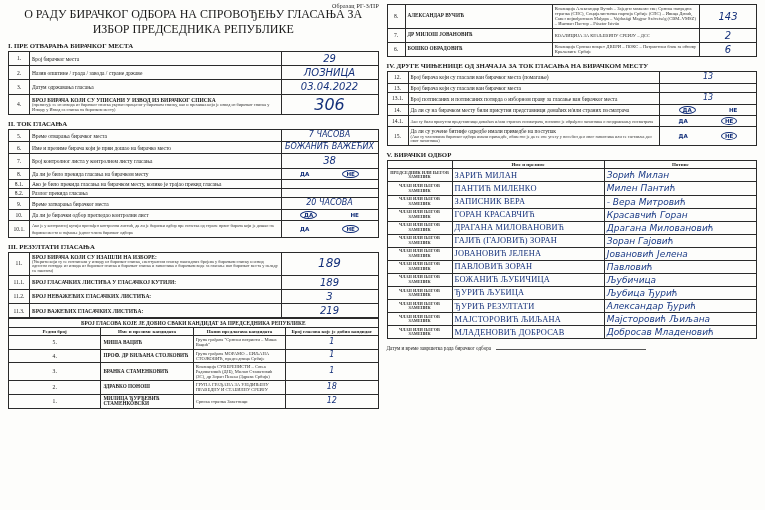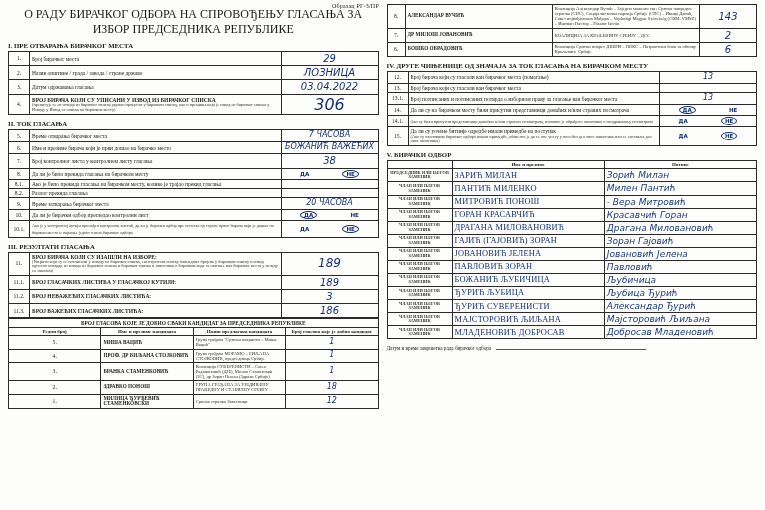--- a/index.html
+++ b/index.html
@@ -194,21 +194,21 @@
           <td class="num">11.2.</td>
           <td class="lbl bold">БРОЈ НЕВАЖЕЋИХ ГЛАСАЧКИХ ЛИСТИЋА:</td>
           <td class="ans">
                 <span class="hand c">3</span>
               </td>
         </tr>
         <tr>
           <td class="num">11.3.</td>
           <td class="lbl bold">БРОЈ ВАЖЕЋИХ ГЛАСАЧКИХ ЛИСТИЋА:</td>
           <td class="ans">
-                <span class="hand c">186</span>
+                <span class="hand c">219</span>
               </td>
         </tr>
       </tbody>
         </table>
 
       <table style="margin-top:-0.6px">
         <tbody>
             <tr>
           <td colspan="4" class="bold" style="text-align:center;font-size:5.4px">БРОЈ ГЛАСОВА КОЈЕ ЈЕ ДОБИО СВАКИ КАНДИДАТ ЗА ПРЕДСЕДНИКА РЕПУБЛИКЕ</td>
         </tr>
@@ -365,21 +365,21 @@
           <td><span class="nm">ЗАРИЋ МИЛАН</span></td>
           <td><span class="sig">Зорић Милан</span></td>
         </tr>
         <tr>
           <td class="tiny" style="font-weight:bold;text-align:center">ЧЛАН ИЛИ ЊЕГОВ ЗАМЕНИК</td>
           <td><span class="nm">ПАНТИЋ МИЛЕНКО</span></td>
           <td><span class="sig">Милен Пантић</span></td>
         </tr>
         <tr>
           <td class="tiny" style="font-weight:bold;text-align:center">ЧЛАН ИЛИ ЊЕГОВ ЗАМЕНИК</td>
-          <td><span class="nm">МИТРОВИЋ ПОНОШ</span></td>
+          <td><span class="nm">ЗАПИСНИК ВЕРА</span></td>
           <td><span class="sig">- Вера Митровић</span></td>
         </tr>
         <tr>
           <td class="tiny" style="font-weight:bold;text-align:center">ЧЛАН ИЛИ ЊЕГОВ ЗАМЕНИК</td>
           <td><span class="nm">ГОРАН КРАСАВЧИЋ</span></td>
           <td><span class="sig">Красавчић Горан</span></td>
         </tr>
         <tr>
           <td class="tiny" style="font-weight:bold;text-align:center">ЧЛАН ИЛИ ЊЕГОВ ЗАМЕНИК</td>
           <td><span class="nm">ДРАГАНА МИЛОВАНОВИЋ</span></td>
@@ -405,21 +405,21 @@
           <td><span class="nm">БОЖАНИЋ ЉУБИЧИЦА</span></td>
           <td><span class="sig">Љубичица</span></td>
         </tr>
         <tr>
           <td class="tiny" style="font-weight:bold;text-align:center">ЧЛАН ИЛИ ЊЕГОВ ЗАМЕНИК</td>
           <td><span class="nm">ЂУРИЋ ЉУБИЦА</span></td>
           <td><span class="sig">Љубица Ђурић</span></td>
         </tr>
         <tr>
           <td class="tiny" style="font-weight:bold;text-align:center">ЧЛАН ИЛИ ЊЕГОВ ЗАМЕНИК</td>
-          <td><span class="nm">ЂУРИЋ СУВЕРЕНИСТИ</span></td>
+          <td><span class="nm">ЂУРИЋ РЕЗУЛТАТИ</span></td>
           <td><span class="sig">Александар Ђурић</span></td>
         </tr>
         <tr>
           <td class="tiny" style="font-weight:bold;text-align:center">ЧЛАН ИЛИ ЊЕГОВ ЗАМЕНИК</td>
           <td><span class="nm">МАЈСТОРОВИЋ ЉИЉАНА</span></td>
           <td><span class="sig">Мајсторовић Љиљана</span></td>
         </tr>
         <tr>
           <td class="tiny" style="font-weight:bold;text-align:center">ЧЛАН ИЛИ ЊЕГОВ ЗАМЕНИК</td>
           <td><span class="nm">МЛАДЕНОВИЋ ДОБРОСАВ</span></td>

